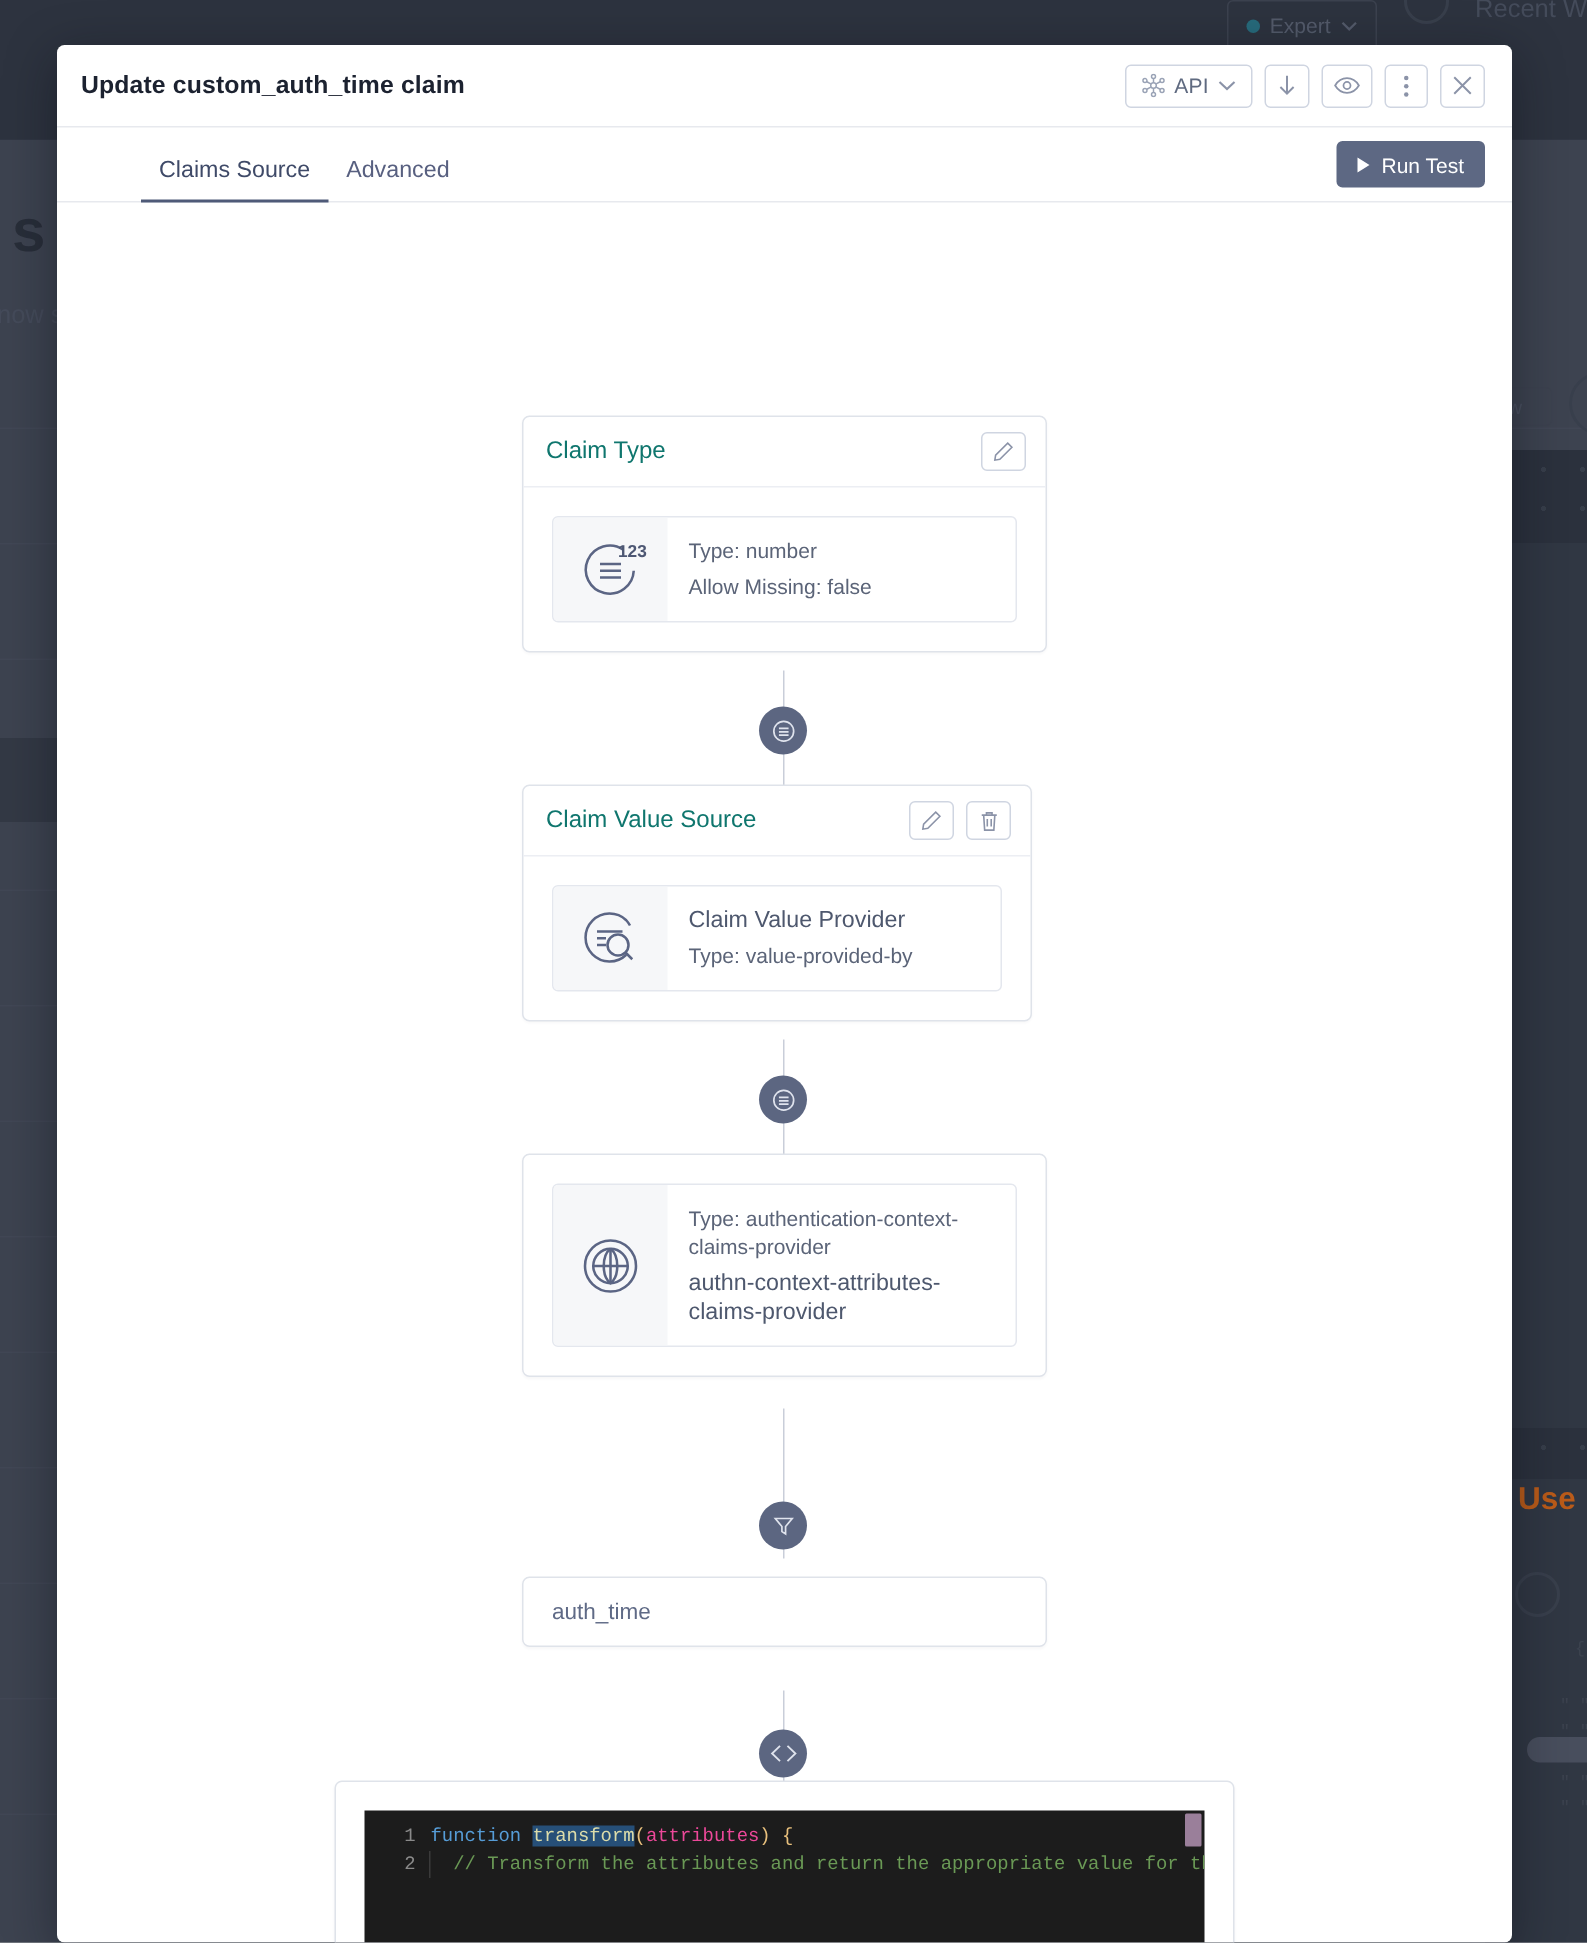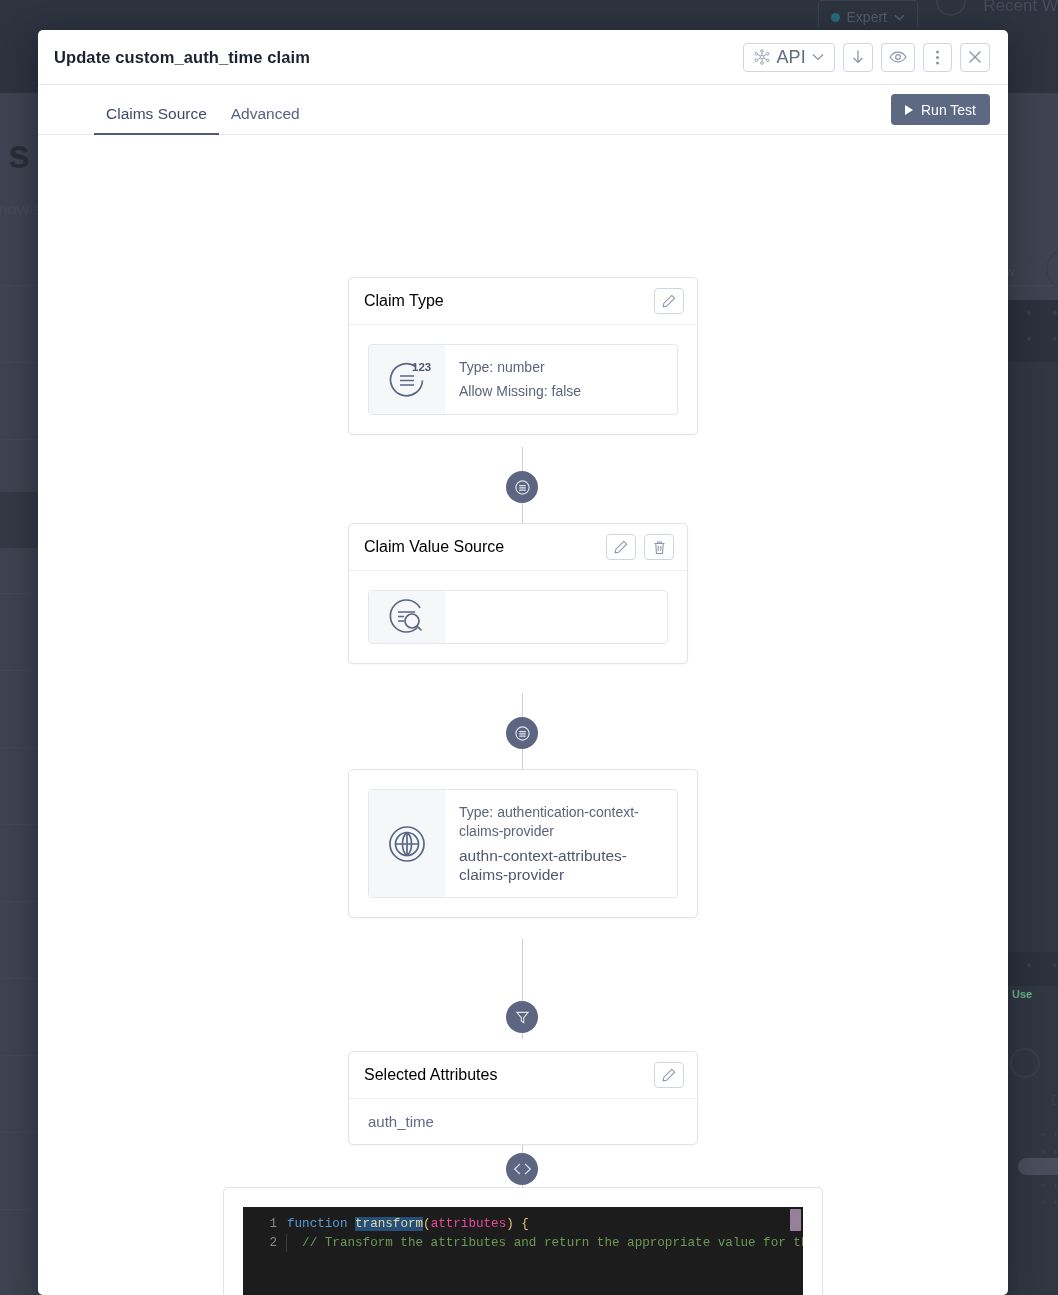--- a/index.html
+++ b/index.html
@@ -68,21 +68,21 @@
     display: flex; align-items: center; padding: 0 18px 0 16px;
   }
   .modal-title { font-size: 16.5px; color: #1c2230; font-weight: 700; letter-spacing: .1px; }
   .hdr-actions { margin-left: auto; display: flex; align-items: center; gap: 8px; }
   .hdr-btn {
     height: 29px; min-width: 29px; border: 1px solid #cfd5e1; border-radius: 4px;
     background: #fff; display: flex; align-items: center; justify-content: center;
     color: #7b8399; cursor: pointer; padding: 0 7px; gap: 6px;
   }
   .hdr-btn.api { padding: 0 10px; }
-  .hdr-btn .lbl { font-size: 18px; color: #5f6a80; letter-spacing: .2px; }
+  .hdr-btn .lbl { font-size: 14px; color: #5f6a80; letter-spacing: .2px; }
   .hdr-btn svg { display: block; }
 
   .tabbar {
     height: 50px; display: flex; align-items: flex-end;
     border-bottom: 1px solid #e7e9ee; padding: 0 18px 0 56px;
     position: relative;
   }
   .tab {
     font-size: 15.5px; color: #586080; padding: 0 12px 11px 12px;
     cursor: pointer; position: relative;
@@ -110,21 +110,21 @@
     position: absolute; left: 484px; width: 1px; background: #c9ced9;
   }
   .card {
     position: absolute; background: #fff; border: 1px solid #dfe3ea;
     border-radius: 5px; box-shadow: 0 1px 2px rgba(40,50,70,.04);
   }
   .card-head {
     height: 47px; display: flex; align-items: center; padding: 0 13px 0 15px;
     border-bottom: 1px solid #eceef3;
   }
-  .card-title { font-size: 16px; color: #000000; }
+  .card-title { font-size: 16px; color: #0f766e; }
   .card-acts { margin-left: auto; display: flex; gap: 8px; }
   .icon-btn {
     width: 30px; height: 26px; border: 1px solid #cfd5e1; border-radius: 4px;
     background: #fff; display: flex; align-items: center; justify-content: center;
     cursor: pointer; color: #858da3;
   }
   .card-body { padding: 19px; }
   .tile {
     border: 1px solid #e4e7ee; border-radius: 4px; display: flex;
     overflow: hidden; background: #fff;
@@ -227,21 +227,21 @@
     <div style="position:absolute; right:0px; top:-4px; font-size:17px; color:#555d6f;">Recent W</div>
     <div class="bg-circle" style="right:92px; top:-14px; width:30px; height:30px;"></div>
   </div>
 
   <div class="bg-big-s" style="left:8px; top:132px">s</div>
   <div class="bg-sub" style="left:-2px; top:200px">now s</div>
 
   <div class="bg-pillbtn" style="left:985px; top:258px; width:50px; height:26px;">w</div>
   <div class="bg-circle" style="left:1046px; top:248px; width:42px; height:42px;"></div>
 
-  <div style="position:absolute; left:1012px; top:988px; font-size:11px; font-weight:bold; color:#86efac;">Use</div>
+  <div style="position:absolute; left:1012px; top:988px; font-size:21px; font-weight:bold; color:#f97316;">Use</div>
   <svg style="position:absolute; left:988px; top:990px;" width="22" height="16" viewBox="0 0 22 16">
     <path d="M1 8 H14 M1 2 L16 8 L1 14" fill="none" stroke="#6b7487" stroke-width="2"></path>
   </svg>
   <div class="bg-codeish" style="left:1050px; top:1092px;">{</div>
   <div class="bg-codeish" style="left:1040px; top:1130px;">" "
 " "
 " "
 " "
 " "</div>
   <div class="bg-pillgrey" style="left:1018px; top:1158px; width:54px; height:17px;"></div>
@@ -391,20 +391,24 @@
           <div class="tile-ico">
             <svg width="52" height="52" viewBox="0 0 52 52">
               <g fill="none" stroke="#5b6584" stroke-width="1.7">
                 <path d="M36.5 36.5 A16 16 0 1 1 36.5 13.5 A16 16 0 0 1 39 17"></path>
                 <path d="M17 21 H34 M17 25.5 H23 M17 30 H23"></path>
                 <circle cx="31" cy="30" r="7"></circle>
                 <path d="M36 35 L40.5 39.5"></path>
               </g>
             </svg>
           </div>
+          <div class="tile-txt">
+            <div class="tile-line name">Claim Value Provider</div>
+            <div class="tile-line">Type: value-provided-by</div>
+          </div>
         </div>
       </div>
     </div>
 
     <div class="node" style="left:468px; top:582px;">
       <svg width="17" height="17" viewBox="0 0 18 18">
         <g fill="none" stroke="#dfe3ed" stroke-width="1.2">
           <circle cx="9" cy="9" r="7"></circle>
           <path d="M5.6 7 H12.4 M5.6 9.4 H12.4 M5.6 11.8 H12.4"></path>
         </g>
@@ -432,30 +436,20 @@
       </div>
     </div>
 
     <div class="node" style="left:468px; top:866px;">
       <svg width="15" height="15" viewBox="0 0 16 16">
         <path d="M2 2.5 H14 L9.3 8.2 V13.5 L6.7 11.8 V8.2 Z" fill="none" stroke="#dfe3ed" stroke-width="1.2"></path>
       </svg>
     </div>
 
     <div class="card" style="left:310px; top:916px; width:350px;">
-      <div class="card-head">
-        <div class="card-title">Selected Attributes</div>
-        <div class="card-acts">
-          <div class="icon-btn">
-            <svg width="14" height="14" viewBox="0 0 16 16">
-              <path d="M11.2 1.6 L14.4 4.8 L5.2 14 L1.4 14.6 L2 10.8 Z" fill="none" stroke="#8b93a8" stroke-width="1.2"></path>
-            </svg>
-          </div>
-        </div>
-      </div>
       <div class="attr-row">auth_time</div>
     </div>
 
     <div class="node" style="left:468px; top:1018px;">
       <svg width="19" height="14" viewBox="0 0 20 14">
         <path d="M7.4 1.6 L1.8 7 L7.4 12.4 M12.6 1.6 L18.2 7 L12.6 12.4" fill="none" stroke="#dfe3ed" stroke-width="1.3"></path>
       </svg>
     </div>
 
     <div class="card" style="left:185px; top:1052px; width:600px;">

